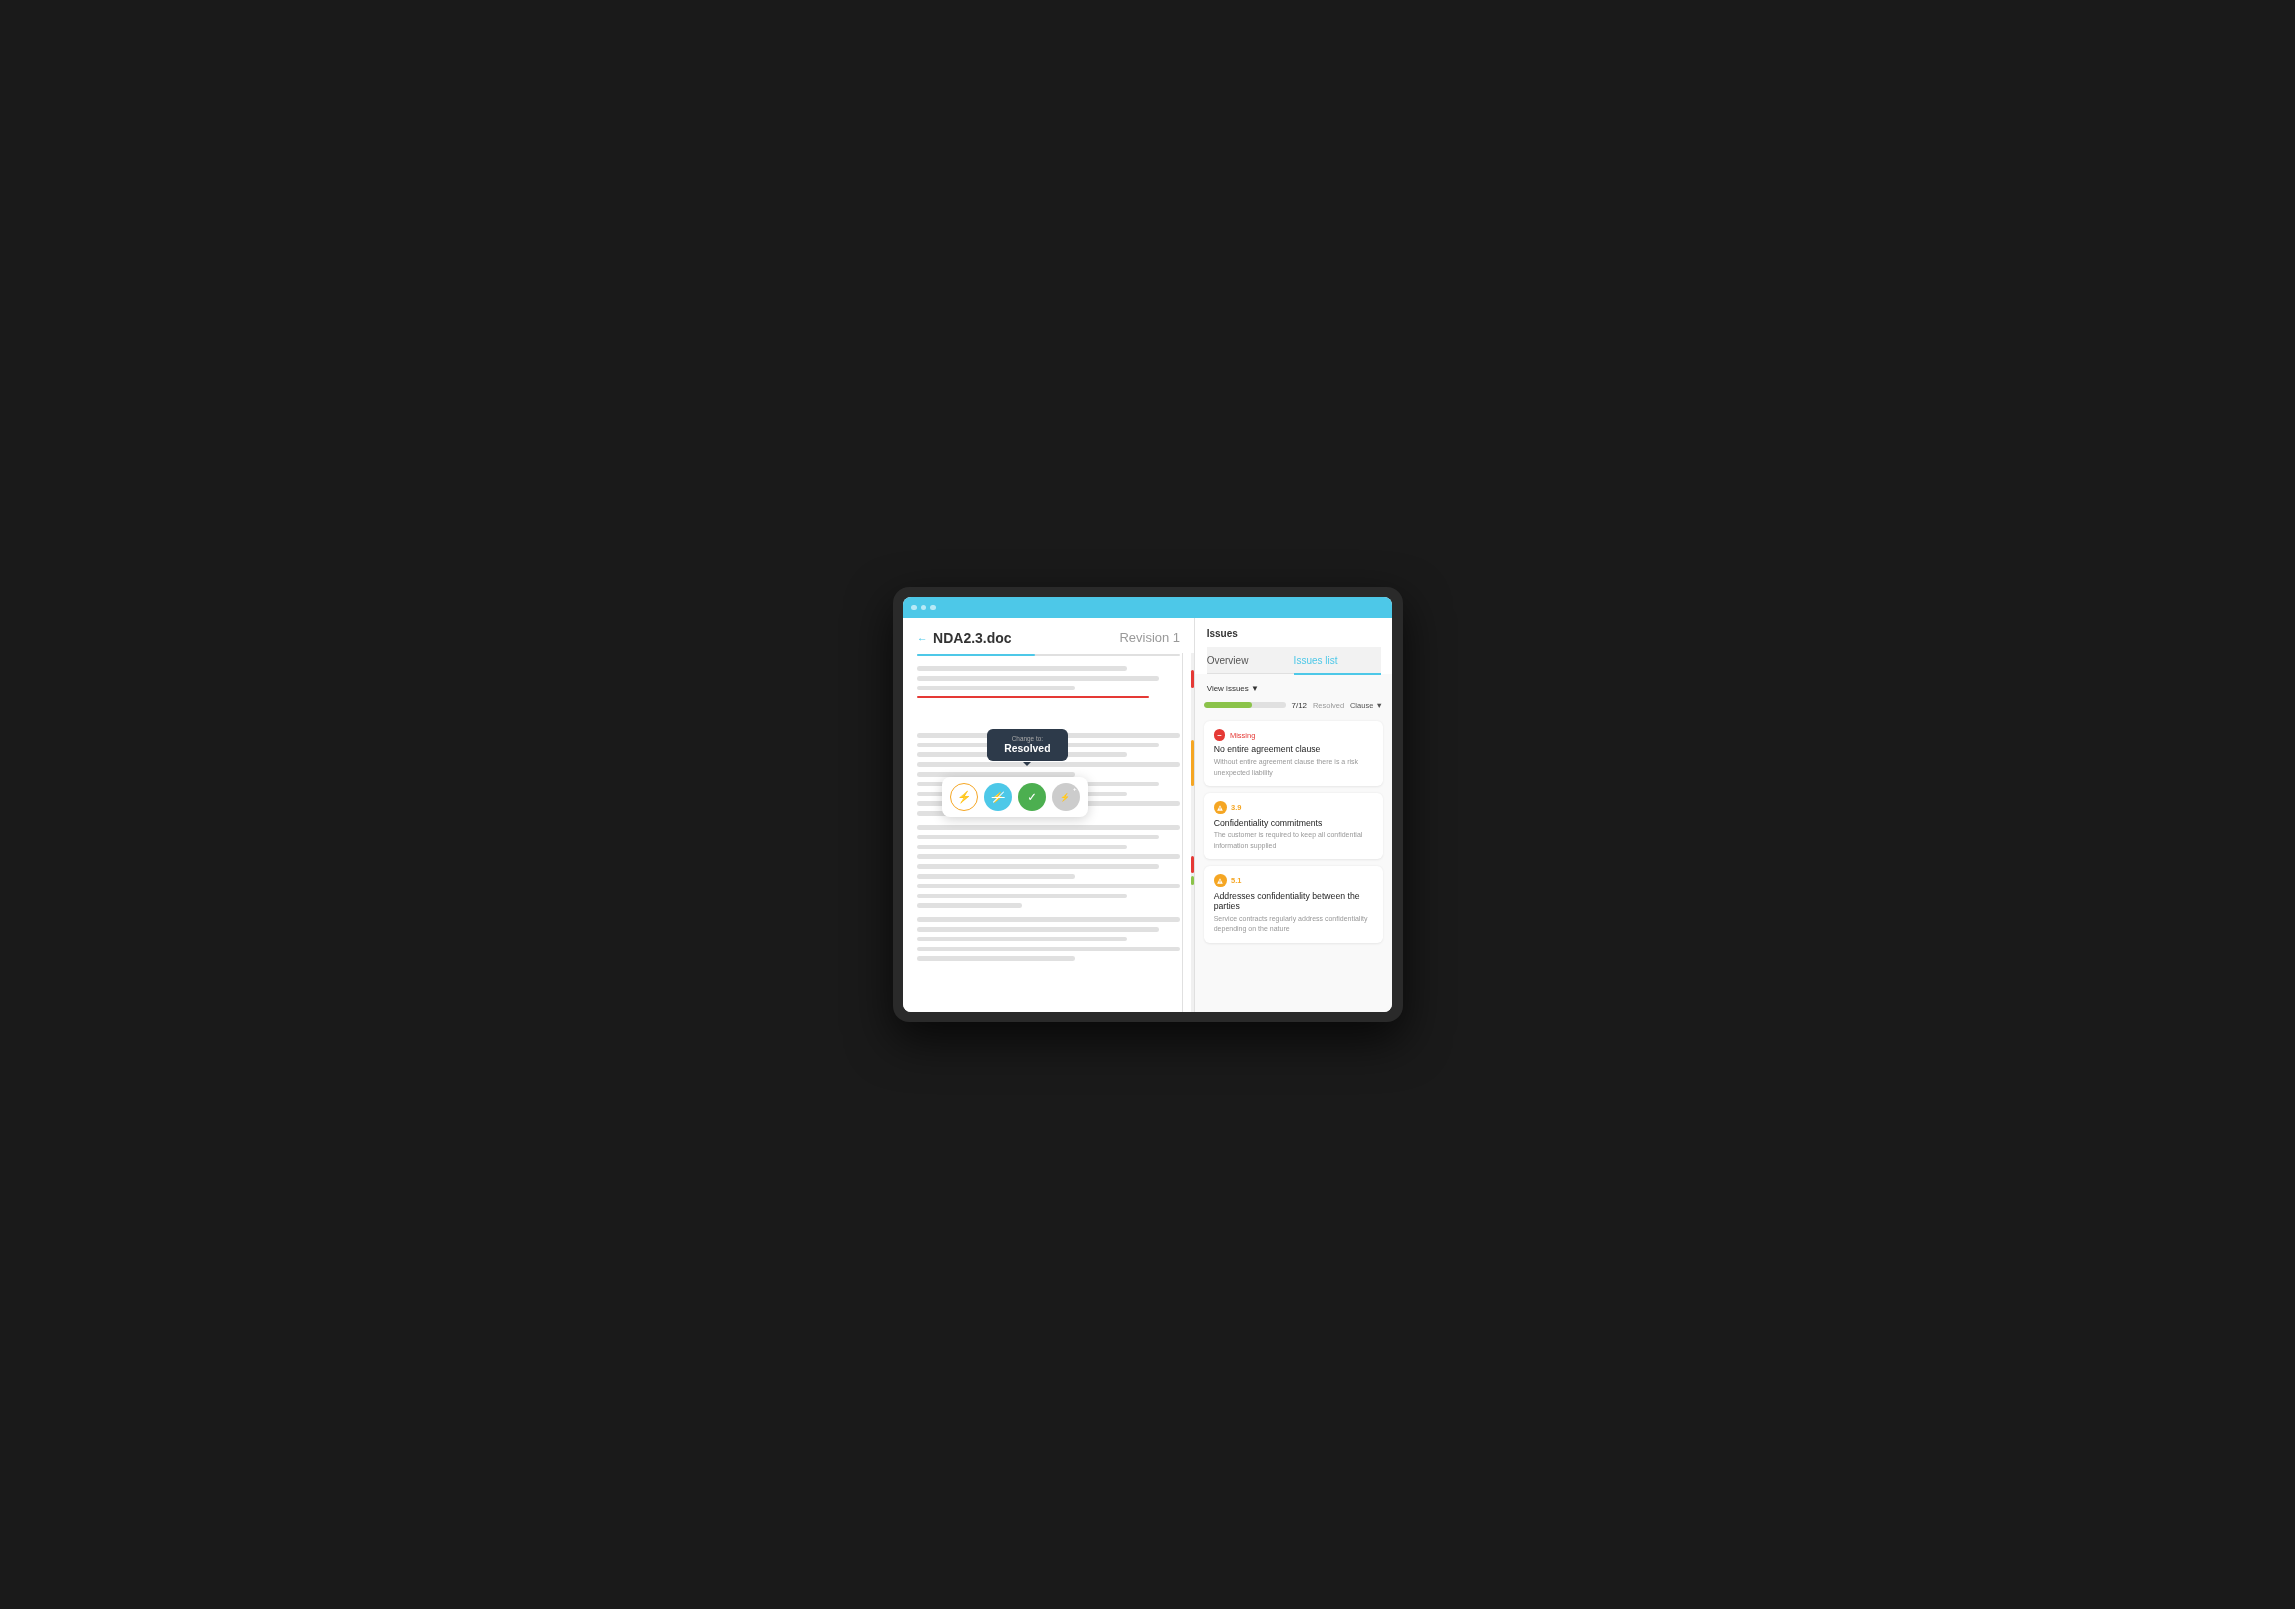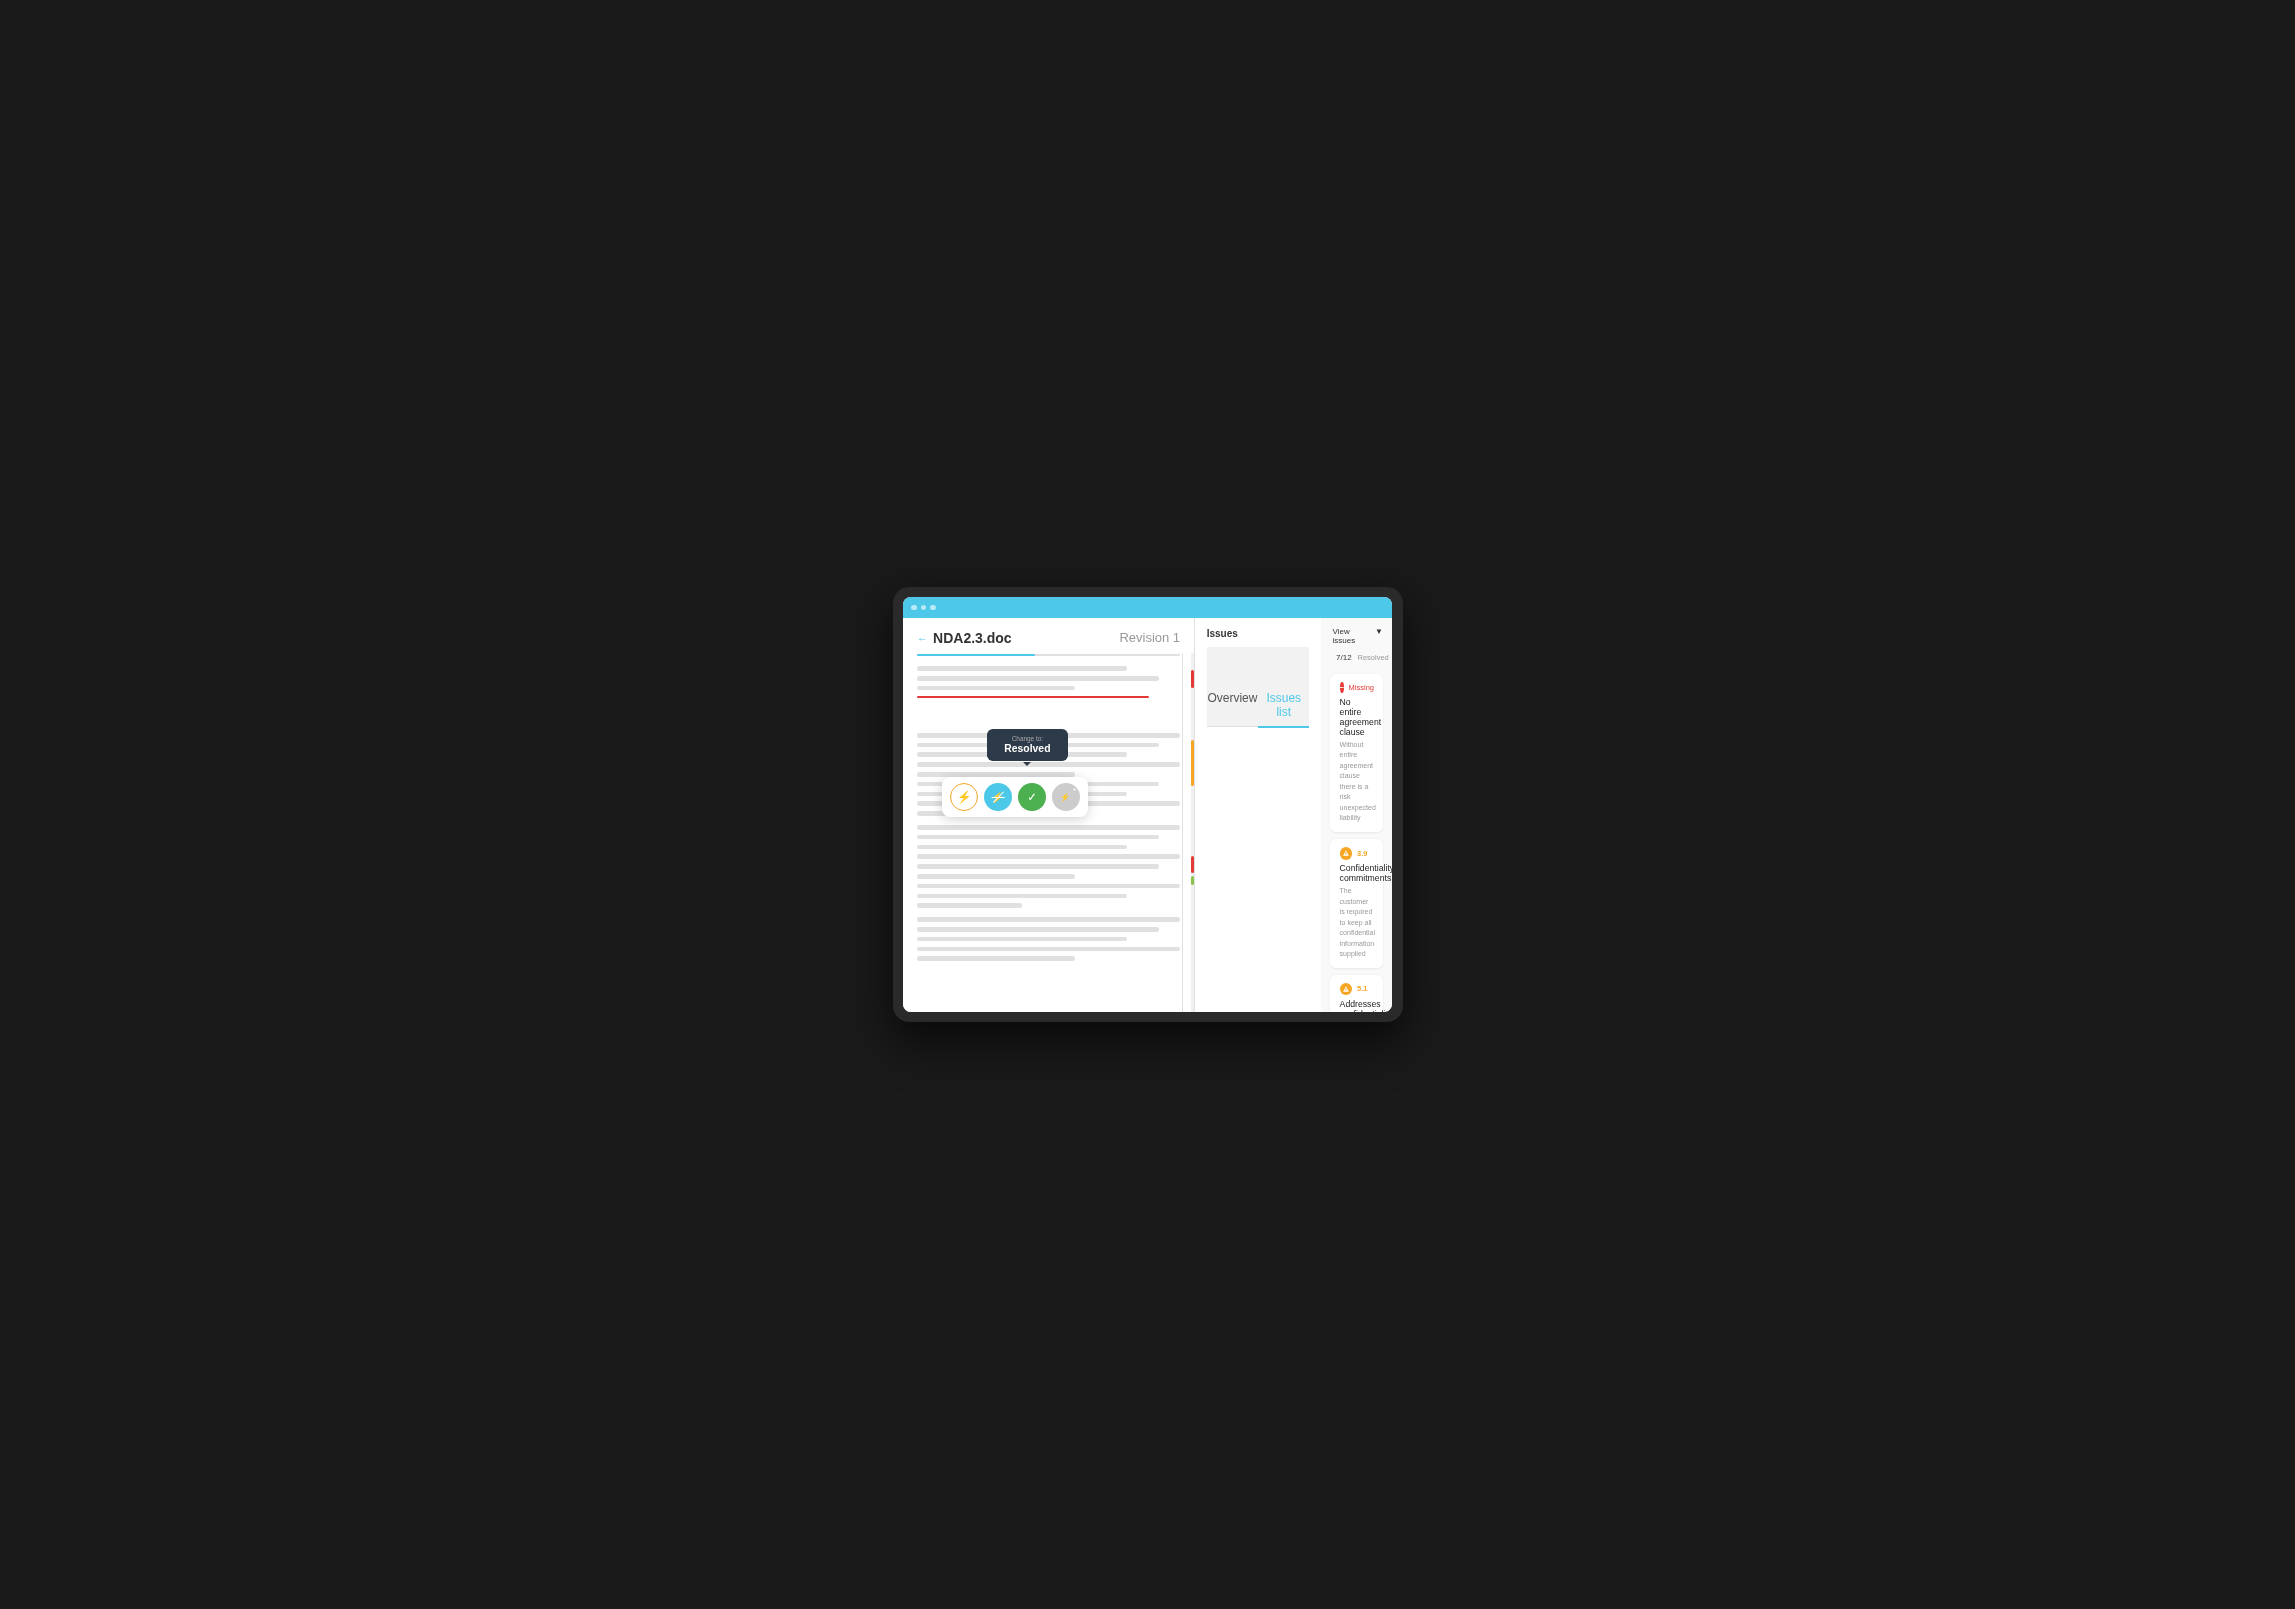--- a/index.html
+++ b/index.html
@@ -203,20 +203,21 @@
       background: #ccc;
       color: #fff;
     }
 
     
     .issues-panel {
       width: 197px;
       background: #f9f9f9;
       padding: 0;
       display: flex;
+      flex-direction: column;
     }
 
     .issues-header {
       padding: 10.4px 11.6px 0;
       background: #fff;
     }
 
     .issues-title {
       font-size: 10px;
       font-weight: 700;
@@ -226,26 +227,25 @@
 
     .tabs-row {
       display: flex;
       border-bottom: 1.2px solid #e0e0e0;
       background: #f2f2f2;
     }
 
     .tab {
       flex: 1;
       padding: 7.5px 0;
-      text-align: center;
-      font-size: 12px;
+      text-align: left;
+      font-size: 10px;
       cursor: pointer;
       color: #555;
       font-weight: 500;
-      margin-top: 36px;
     }
     .tab.active {
       color: #4dc8e8;
       position: relative;
     }
     .tab.active::after {
       content: '';
       position: absolute;
       bottom: -1.2px;
       left: 0;

